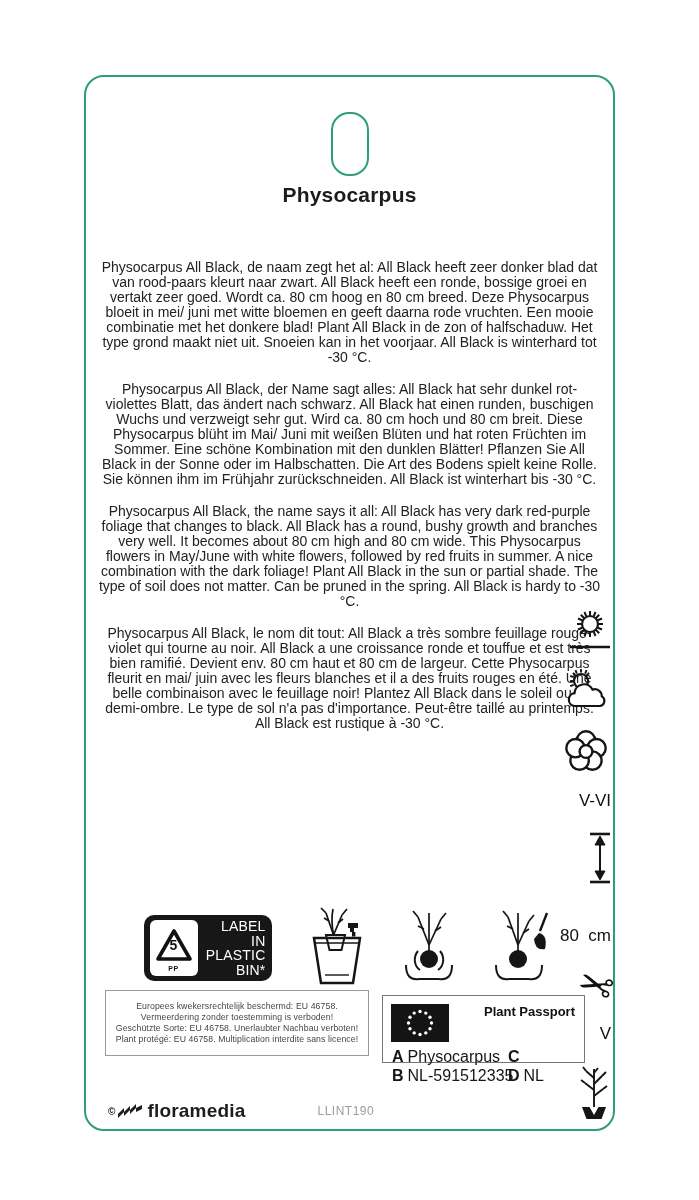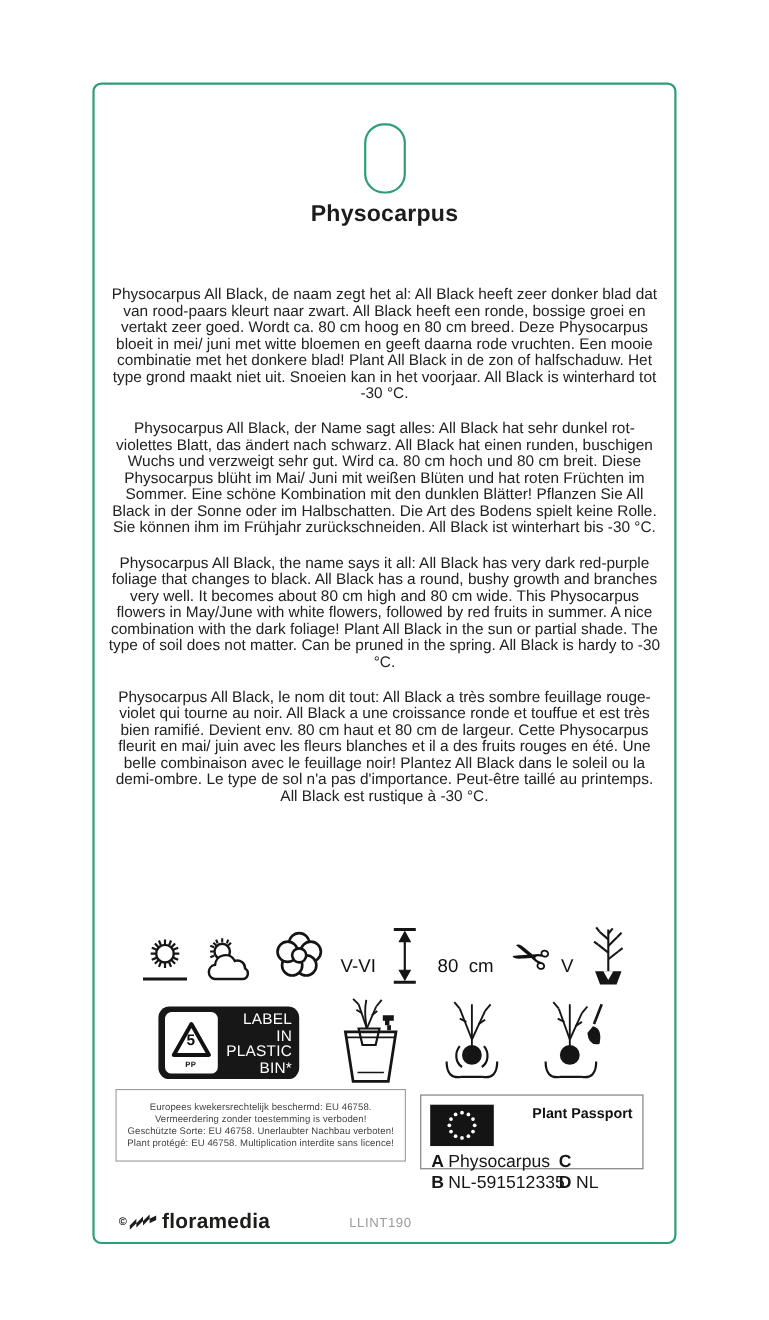--- a/index.html
+++ b/index.html
@@ -3,38 +3,38 @@
 <meta charset="utf-8">
 <style>
   html,body{margin:0;padding:0;}
   body{
     width:699px;height:1200px;position:relative;background:#ffffff;
     font-family:"Liberation Sans",sans-serif;color:#1c1c1c;
     -webkit-font-smoothing:antialiased;
   }
   .card{
     position:absolute;left:84px;top:75px;width:527px;height:1052px;
-    border:2px solid #2f9d78;border-radius:8px;background:#fff;
+    border:2px solid #2f9d78;border-radius:20px;background:#fff;
   }
   .hang-hole{
     position:absolute;left:50%;top:35px;transform:translateX(-50%);
     width:34px;height:60px;border:2px solid #2f9d78;border-radius:18px;background:#fff;
   }
   .title-block{position:absolute;top:106px;left:0;right:0;text-align:center;}
   .title{font-size:21px;font-weight:bold;letter-spacing:.2px;}
   .subtitle{font-size:19px;margin-top:3px;}
   .subtitle sup{font-size:10px;vertical-align:6px;letter-spacing:.2px;}
   .paragraphs{position:absolute;top:183px;left:11px;right:11px;text-align:center;}
   .para{
     font-size:14px;line-height:15px;color:#222;margin:0 0 17px 0;
   }
   
   .iconrow1{
     position:absolute;top:752px;left:0;right:0;height:68px;
-    display:flex;justify-content:center;align-items:flex-end;gap:11px;
+    display:flex;justify-content:center;align-items:flex-end;gap:11px;flex-direction:column;
   }
   .ic{display:block;}
   .ic-label{font-size:17px;color:#111;margin:0 2px 8px 0;}
   .unit-label{margin-left:6px;margin-top:29px;}
   .shears-glyph{
     font-family:"DejaVu Sans",sans-serif;font-size:42px;line-height:1;color:#111;
     display:inline-block;transform:scaleX(-1) rotate(-18deg);margin:0 0 6px 2px;
   }
   
   .iconrow2{

